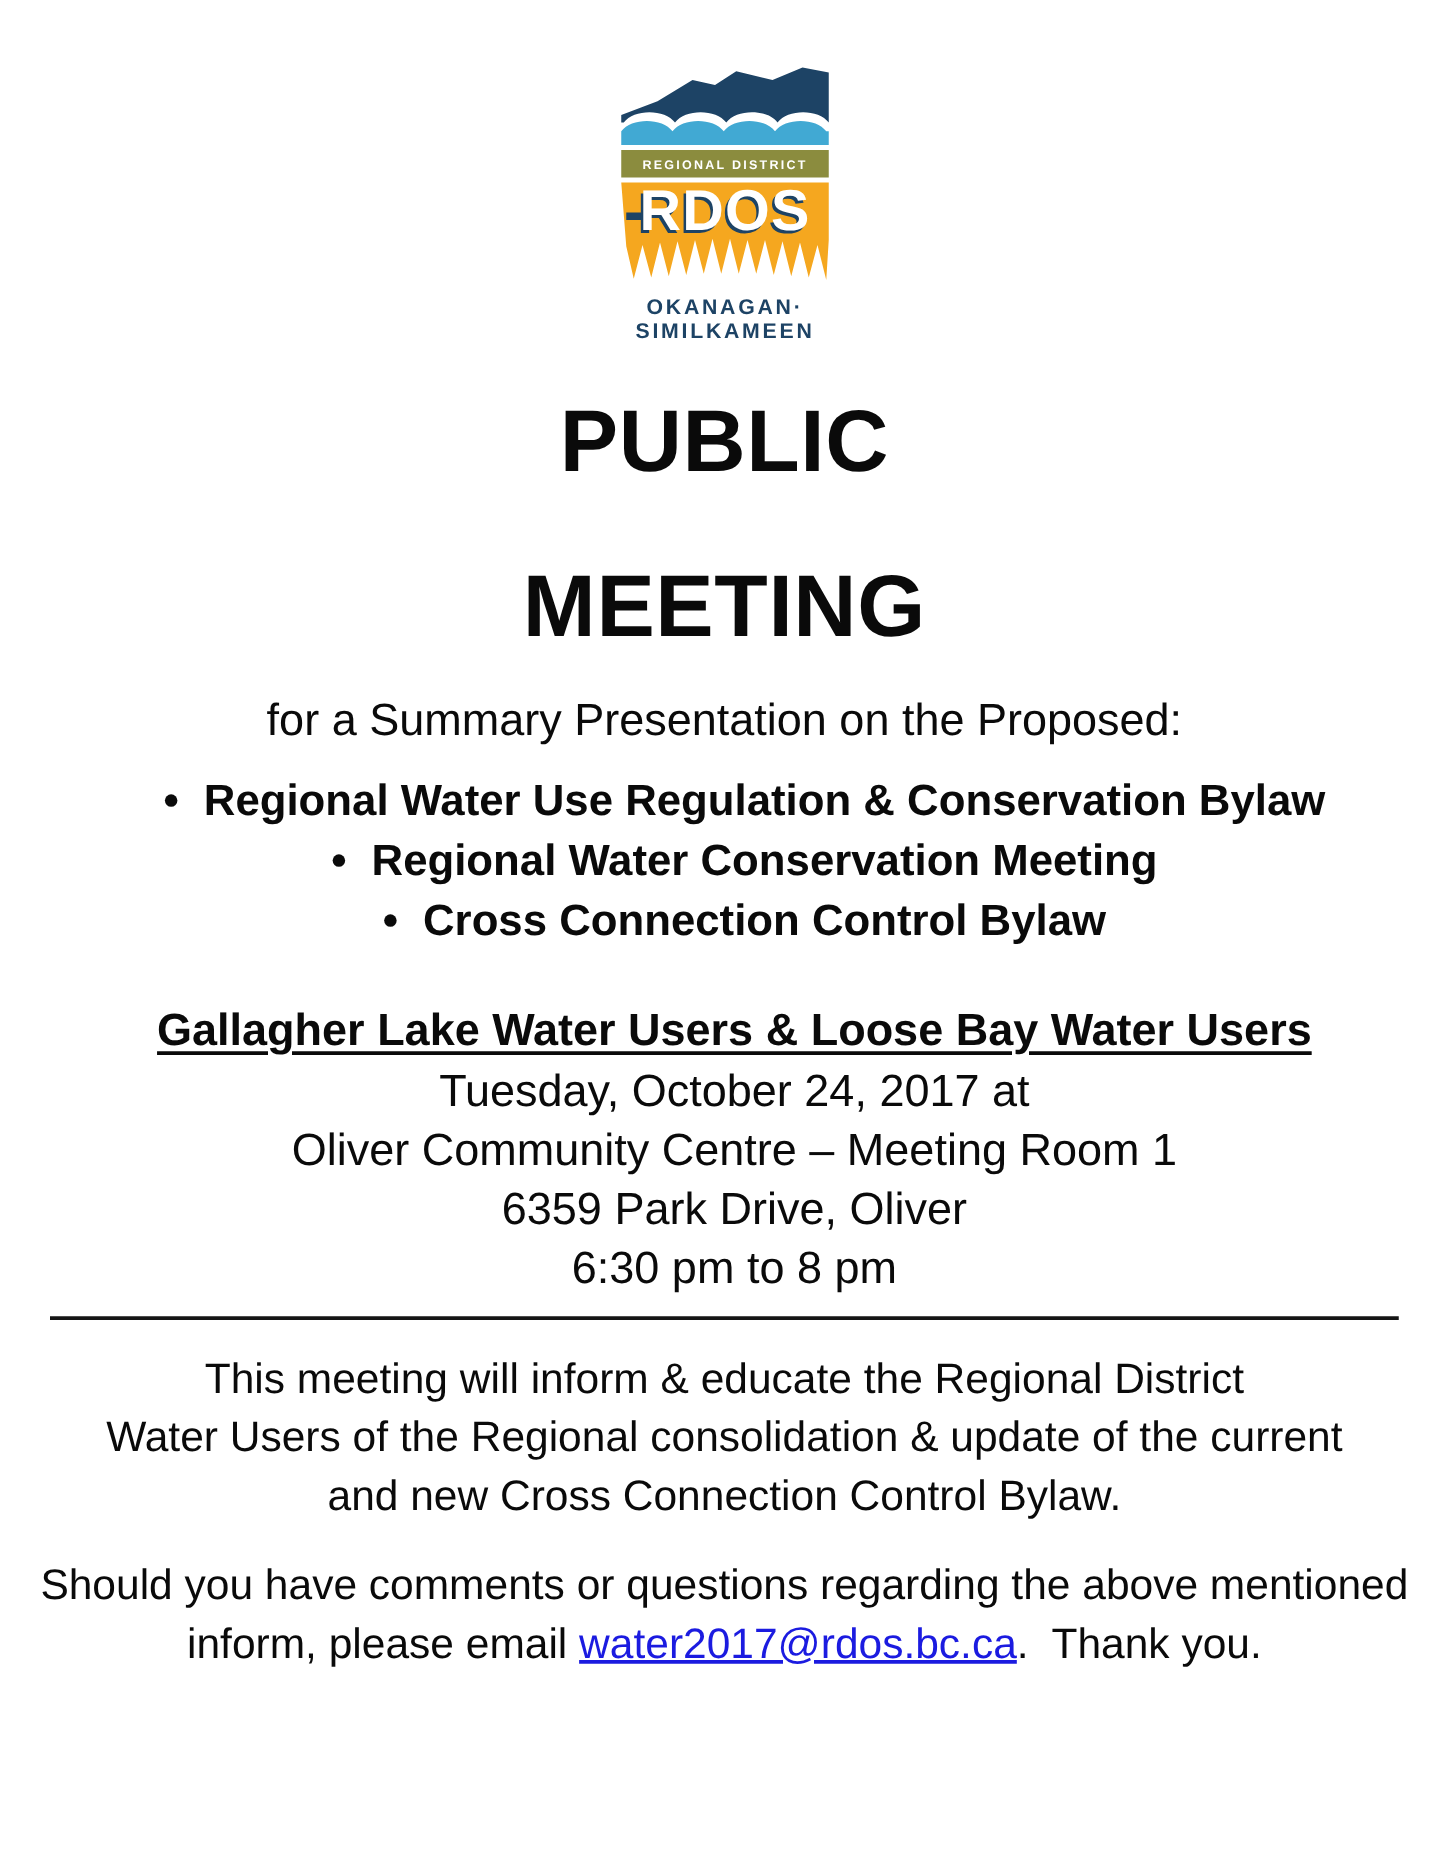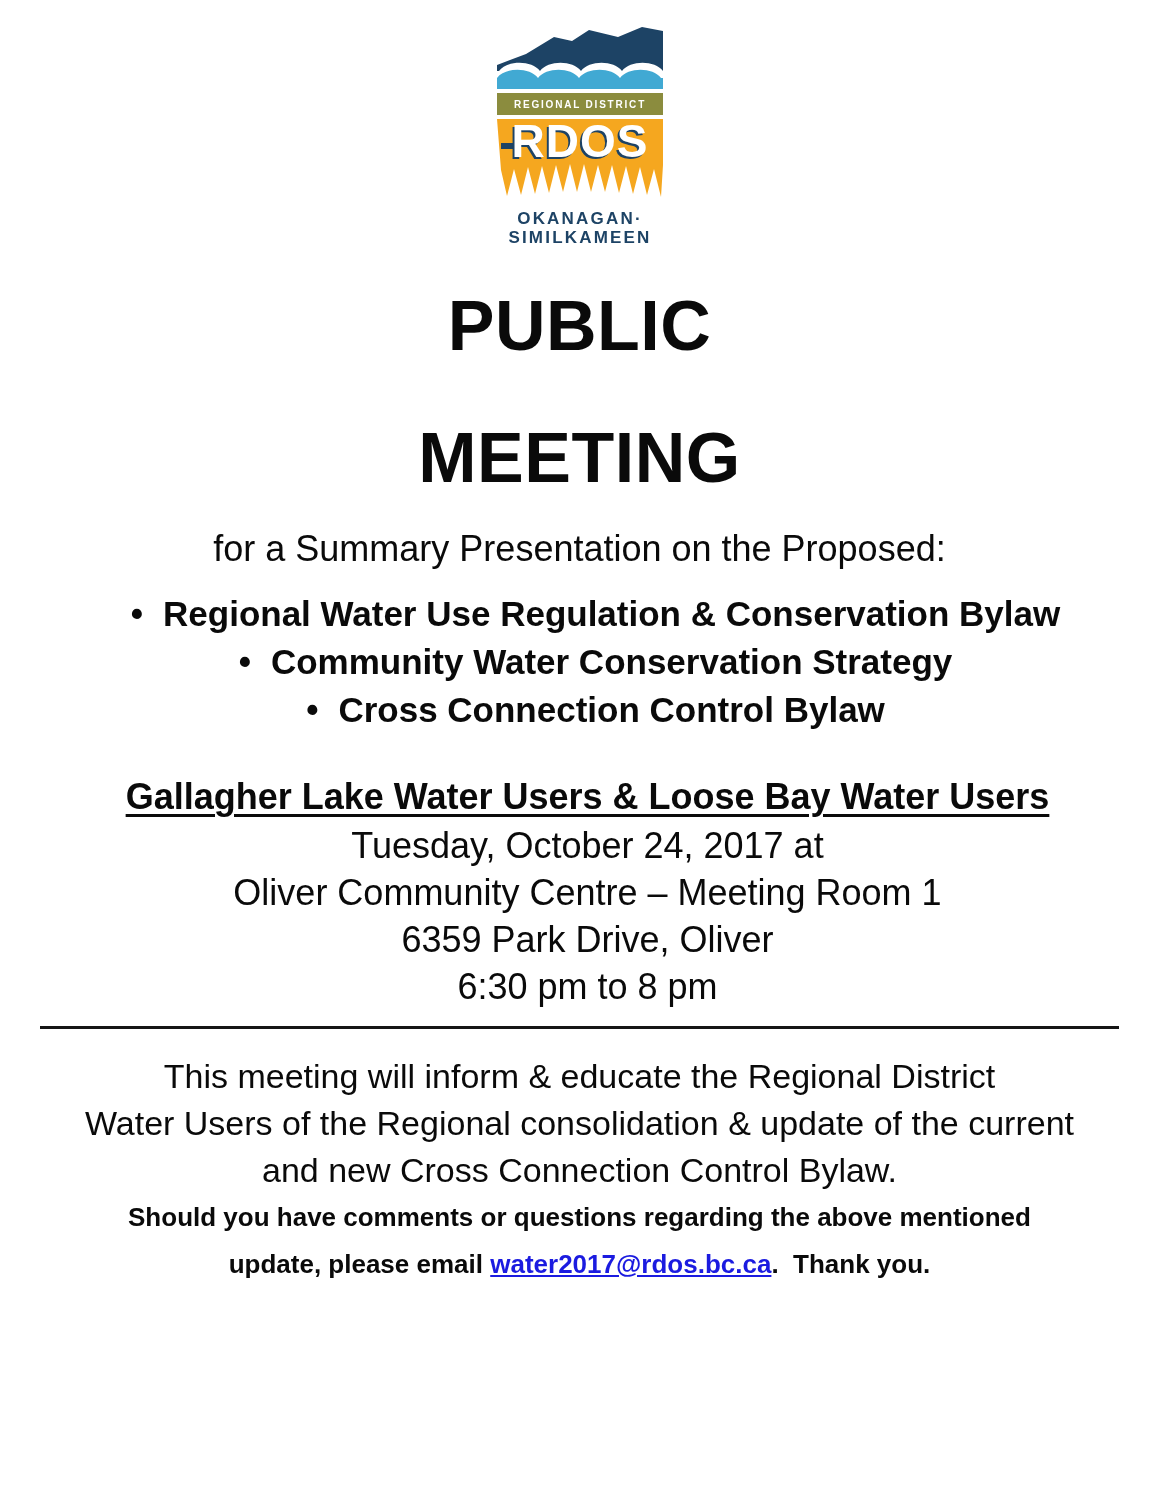--- a/index.html
+++ b/index.html
@@ -10,21 +10,21 @@
   body {
     width: 1159px;
     height: 1500px;
     font-family: "Liberation Sans", sans-serif;
     color: #0a0a0a;
     overflow: hidden;
   }
   .page {
     width: 1159px;
     height: 1500px;
-    padding-top: 24px;
+    padding-top: 51px;
     box-sizing: border-box;
     text-align: center;
   }
   .logo-svg {
     display: block;
     margin: 0 auto;
   }
   .title {
     margin-top: 14px;
     font-size: 70px;
@@ -71,23 +71,23 @@
     margin: 16px 40px 0 40px;
     border: none;
   }
   .description {
     margin-top: 24px;
     font-size: 34px;
     line-height: 47px;
   }
   .description .para-line { white-space: nowrap; }
   .contact {
-    font-size: 26px;
+    margin-top: 24px;
+    font-size: 34px;
     line-height: 47px;
-    font-weight: bold;
   }
   .contact .para-line { white-space: pre; }
   .email-link {
     text-decoration: underline;
     cursor: pointer;
   }
 </style>
 </head>
 <body>
 
@@ -133,21 +133,21 @@
     <div class="title-line">MEETING</div>
   </div>
 
   <div class="subtitle">for a Summary Presentation on the Proposed:</div>
 
   <div class="bullets">
     <div class="bullet-line">
       <span class="bullet-marker">•</span><span>Regional Water Use Regulation &amp; Conservation Bylaw</span>
     </div>
     <div class="bullet-line">
-      <span class="bullet-marker">•</span><span>Community Water Conservation Strategy</span>
+      <span class="bullet-marker">•</span><span>Regional Water Conservation Meeting</span>
     </div>
     <div class="bullet-line">
       <span class="bullet-marker">•</span><span>Cross Connection Control Bylaw</span>
     </div>
   </div>
 
   <div class="meeting">
     <div class="meeting-heading">Gallagher Lake Water Users &amp; Loose Bay Water Users</div>
     <div class="meeting-line">Tuesday, October 24, 2017 at</div>
     <div class="meeting-line">Oliver Community Centre – Meeting Room 1</div>
@@ -158,16 +158,16 @@
   <div class="rule"></div>
 
   <div class="description">
     <div class="para-line">This meeting will inform &amp; educate the Regional District</div>
     <div class="para-line">Water Users of the Regional consolidation &amp; update of the current</div>
     <div class="para-line">and new Cross Connection Control Bylaw.</div>
   </div>
 
   <div class="contact">
     <div class="para-line">Should you have comments or questions regarding the above mentioned</div>
-    <div class="para-line"><span>update, please email </span><a class="email-link" id="email-link" href="#" style="color: rgb(27, 27, 224);">water2017@rdos.bc.ca</a><span>.  Thank you.</span></div>
+    <div class="para-line"><span>inform, please email </span><a class="email-link" id="email-link" href="#" style="color: rgb(27, 27, 224);">water2017@rdos.bc.ca</a><span>.  Thank you.</span></div>
   </div>
 
 </div>
 
 </body></html>

